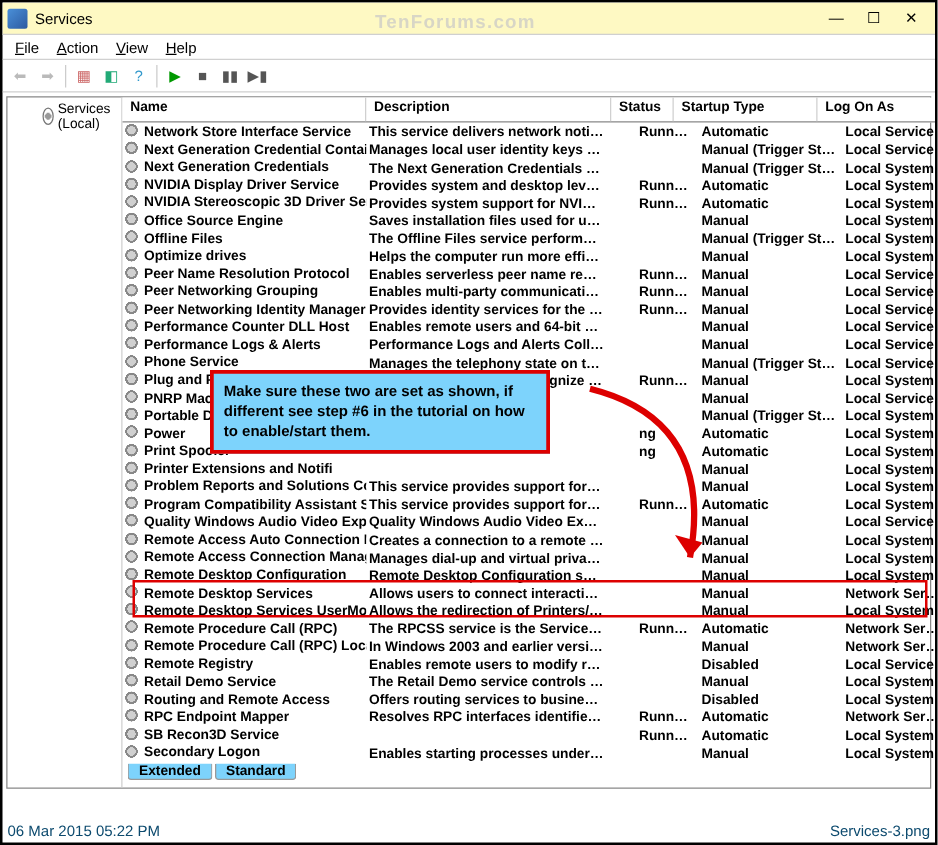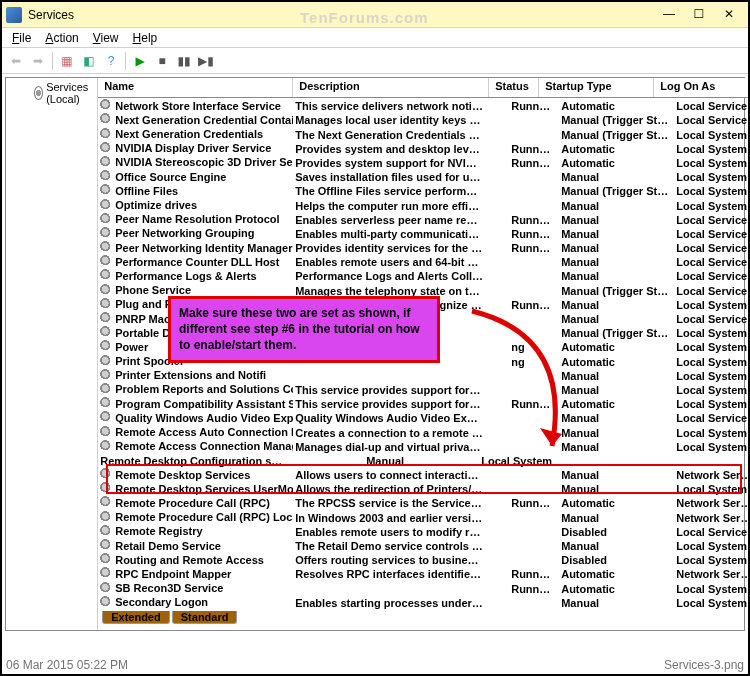--- a/index.html
+++ b/index.html
@@ -34,26 +34,26 @@
 .list { flex: 1; overflow: hidden; font-size: 11px; }
 .row { display: flex; height: 14.2px; white-space: nowrap; align-items: flex-end; }
 .row .cell { overflow: hidden; text-overflow: ellipsis; padding: 0 6px 0 2px; }
 .row .name-cell { width: 195px; display: flex; align-items: center; gap: 2px; }
 .row .gicon { width: 13px; height: 13px; flex-shrink: 0; background: radial-gradient(circle at 40% 40%,#d0d0d0 30%,#888 31%,#888 45%,transparent 46%); border-radius: 2px; }
 .row .desc-cell { width: 196px; }
 .row .status-cell { width: 50px; margin-left: 20px; }
 .row .startup-cell { width: 115px; }
 .row .logon-cell { width: 85px; flex:1; }
 .tabs { height: 20px; padding: 1px 4px; }
-.tabs .tab { display: inline-block; border: 1px solid #999; border-top: none; padding: 0 8px; font-size: 11px; background: #a16207; cursor: pointer; border-radius: 0 0 3px 3px; margin-right: -1px; }
+.tabs .tab { display: inline-block; border: 1px solid #999; border-top: none; padding: 0 8px; font-size: 11px; background: #7dd3fc; cursor: pointer; border-radius: 0 0 3px 3px; margin-right: -1px; }
 .watermark { position: absolute; top: 7px; left: 298px; color: rgba(200,200,200,.7); font-size: 15px; font-weight: bold; letter-spacing: 1px; pointer-events: none; z-index: 5; }
-.callout { position: absolute; left: 166px; top: 294px; width: 272px; border: 3px solid #d00; background: #d946ef; padding: 6px 8px; font-size: 12px; font-weight: bold; z-index: 20; line-height: 1.35; }
+.callout { position: absolute; left: 166px; top: 294px; width: 272px; border: 3px solid #d00; background: #7dd3fc; padding: 6px 8px; font-size: 12px; font-weight: bold; z-index: 20; line-height: 1.35; }
 .arrow-svg { position: absolute; left: 430px; top: 294px; width: 180px; height: 180px; z-index: 19; pointer-events: none; }
 .highlight-box { position: absolute; left: 104px; top: 462px; right: 6px; height: 30px; border: 2px solid #d00; z-index: 18; pointer-events: none; }
-.statusbar { position: absolute; bottom: 2px; left: 4px; right: 4px; display: flex; justify-content: space-between; font-size: 12px; color: #737373; }
+.statusbar { position: absolute; bottom: 2px; left: 4px; right: 4px; display: flex; justify-content: space-between; font-size: 12px; color: #0c4a6e; }
 </style>
 </head>
 <body>
 
 <div class="titlebar">
   <div class="icon"></div>
   <div class="title">Services</div>
   <div class="btns">
     <div class="btn min"></div>
     <div class="btn max"></div>
@@ -344,20 +344,24 @@
           <div class="cell name-cell">
             <div class="gicon"></div>
             <span>Remote Access Connection Manager</span>
           </div>
           <div class="cell desc-cell">Manages dial-up and virtual private network (...</div>
           <div class="cell status-cell"></div>
           <div class="cell startup-cell">Manual</div>
           <div class="cell logon-cell">Local System</div>
         </div>
         <div class="row">
+          <div class="cell name-cell">
+            <div class="gicon"></div>
+            <span>Remote Desktop Configuration</span>
+          </div>
           <div class="cell desc-cell">Remote Desktop Configuration service (RDCS)...</div>
           <div class="cell status-cell"></div>
           <div class="cell startup-cell">Manual</div>
           <div class="cell logon-cell">Local System</div>
         </div>
         <div class="row">
           <div class="cell name-cell">
             <div class="gicon"></div>
             <span>Remote Desktop Services</span>
           </div>

